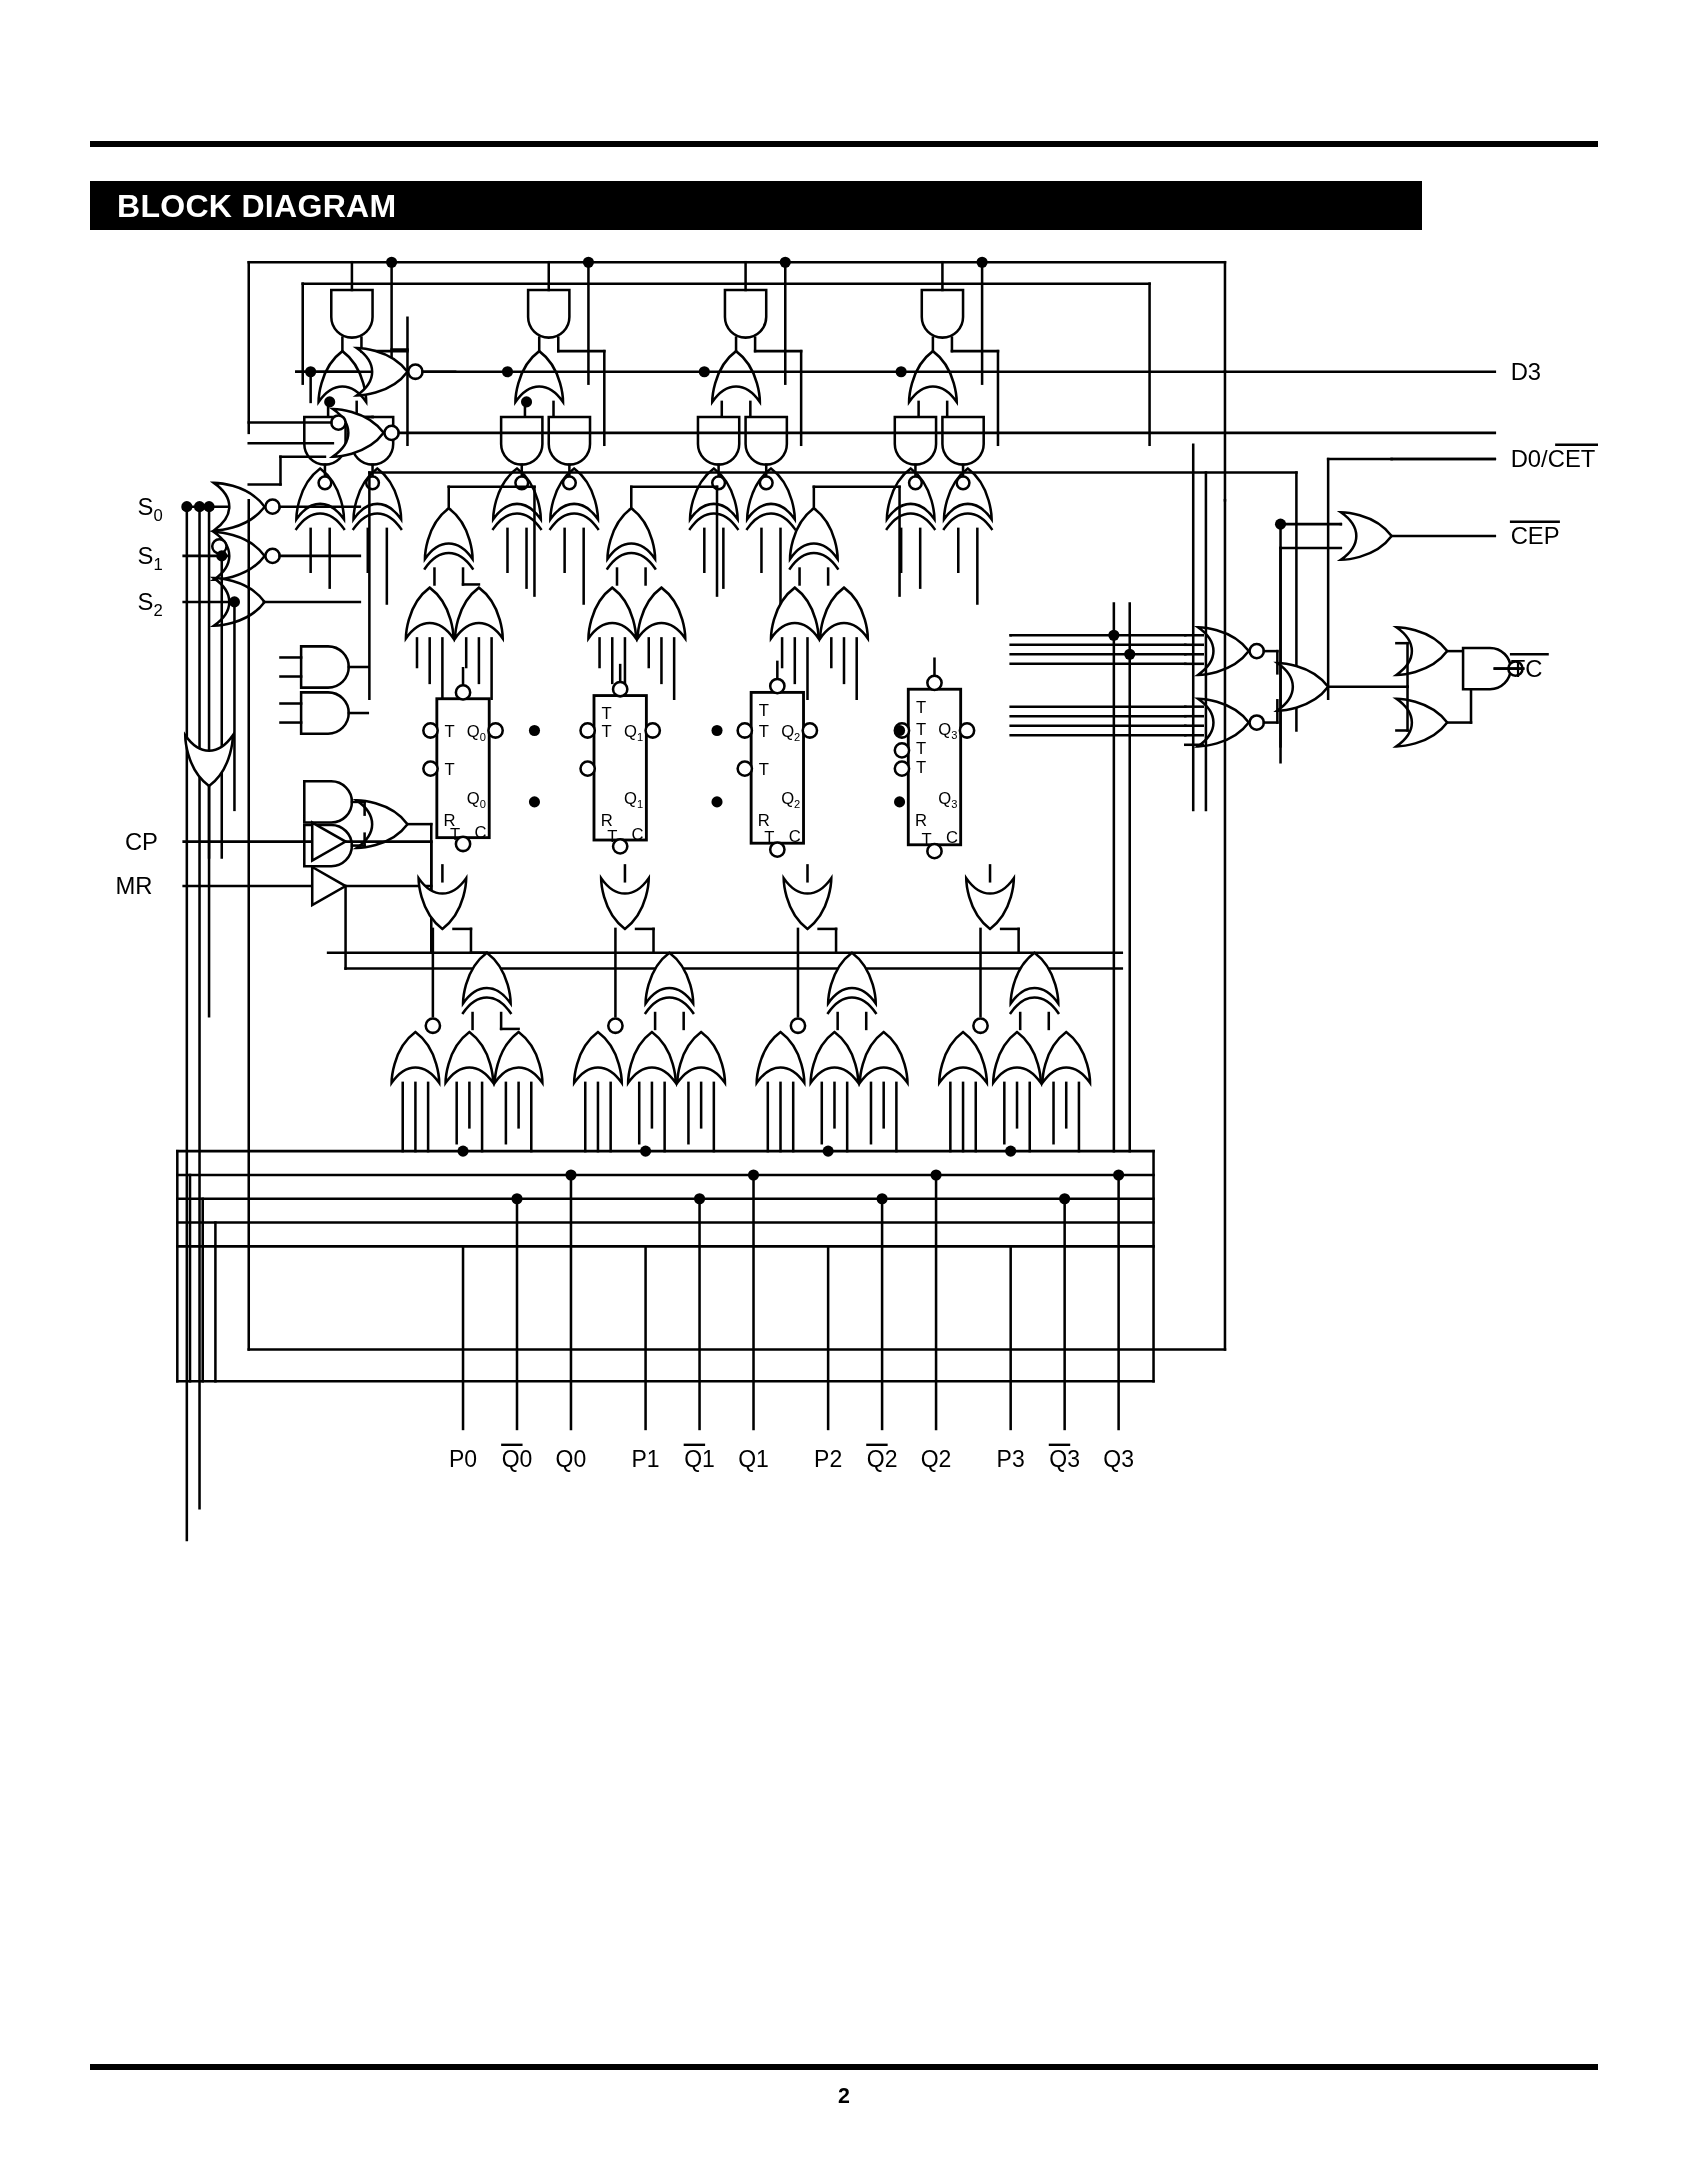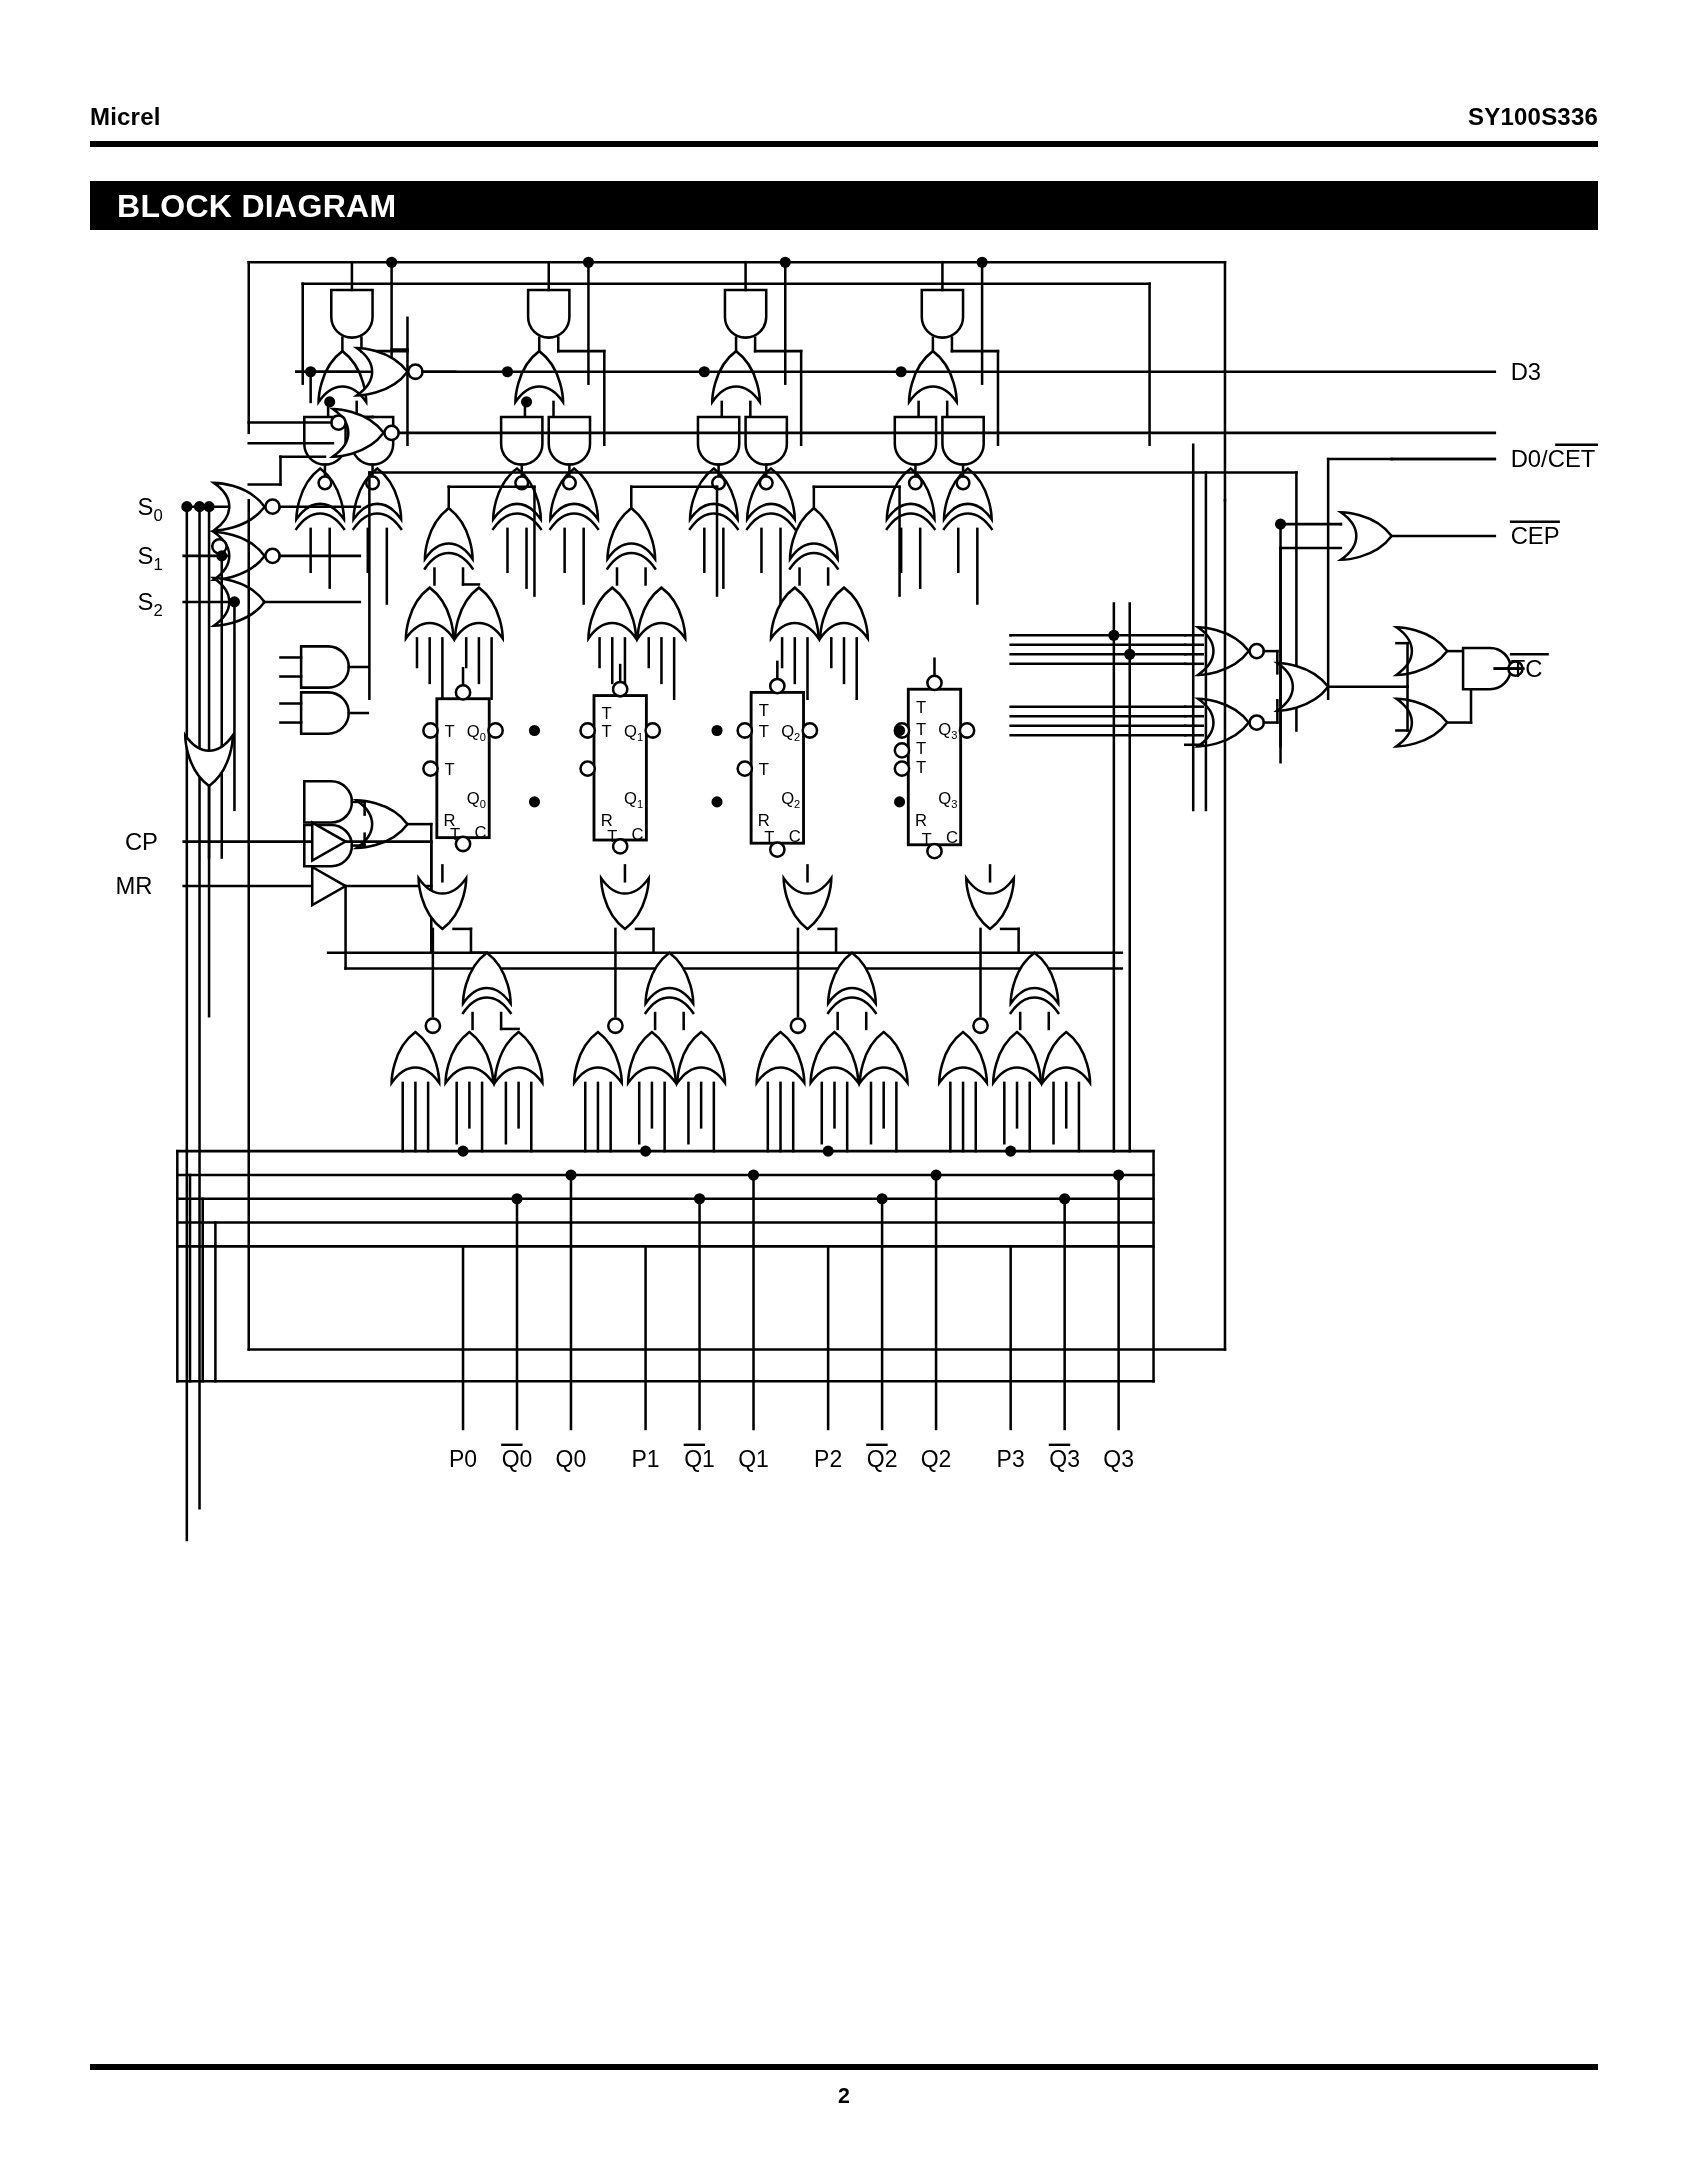--- a/index.html
+++ b/index.html
@@ -23,21 +23,21 @@
   .hdr-left,.hdr-right{
     font-size:24px;font-weight:bold;letter-spacing:0.2px;
     font-family:"Liberation Sans", sans-serif;
     line-height:1;
   }
   .hdr-rule{
     position:absolute;left:90px;top:141px;width:1508px;height:5.6px;background:#000;
   }
   
   .sectionbar{
-    position:absolute;left:90px;top:181px;width:1508px;height:49px;background:#000;
+    position:absolute;left:90px;top:181px;width:1332px;height:49px;background:#000;
   }
   .sectionbar span{
     position:absolute;left:27px;top:50%;transform:translateY(-50%);
     color:#fff;font-size:32px;font-weight:bold;letter-spacing:0.3px;
     font-family:"Liberation Sans", sans-serif;
   }
   
   .diagram-wrap{
     position:absolute;left:90px;top:254px;width:1508px;height:1453px;
   }
@@ -51,24 +51,20 @@
     font-size:21.4px;font-weight:bold;font-family:"Liberation Sans", sans-serif;
   }
   
   text{font-family:"Liberation Sans", sans-serif;fill:#000;}
 </style>
 </head>
 <body>
 
 <div class="page">
 
-  <div class="hdr">
-    <div class="hdr-left">Micrel</div>
-    <div class="hdr-right">SY100S336</div>
-  </div>
   <div class="hdr-rule"></div>
 
   <div class="sectionbar">
     <span>BLOCK DIAGRAM</span>
   </div>
 
   <div class="diagram-wrap">
   <svg viewBox="0 0 1900 1830" preserveAspectRatio="xMidYMid meet">
     <defs>
 

